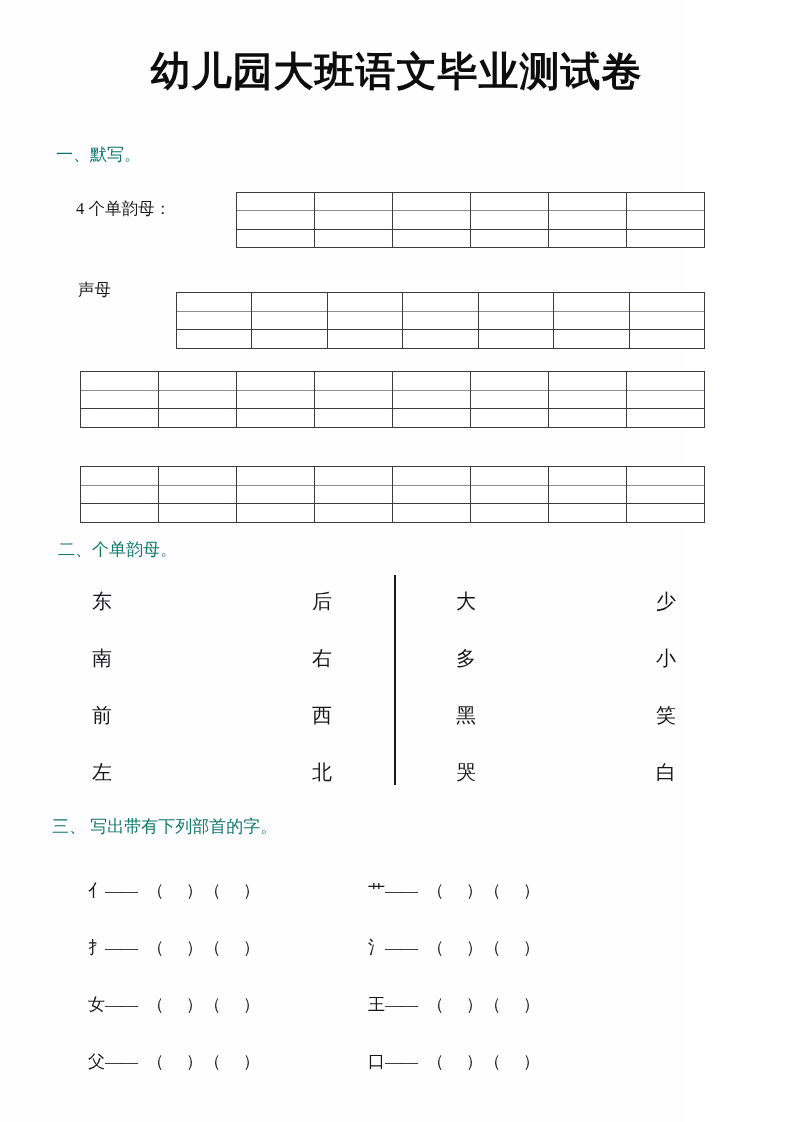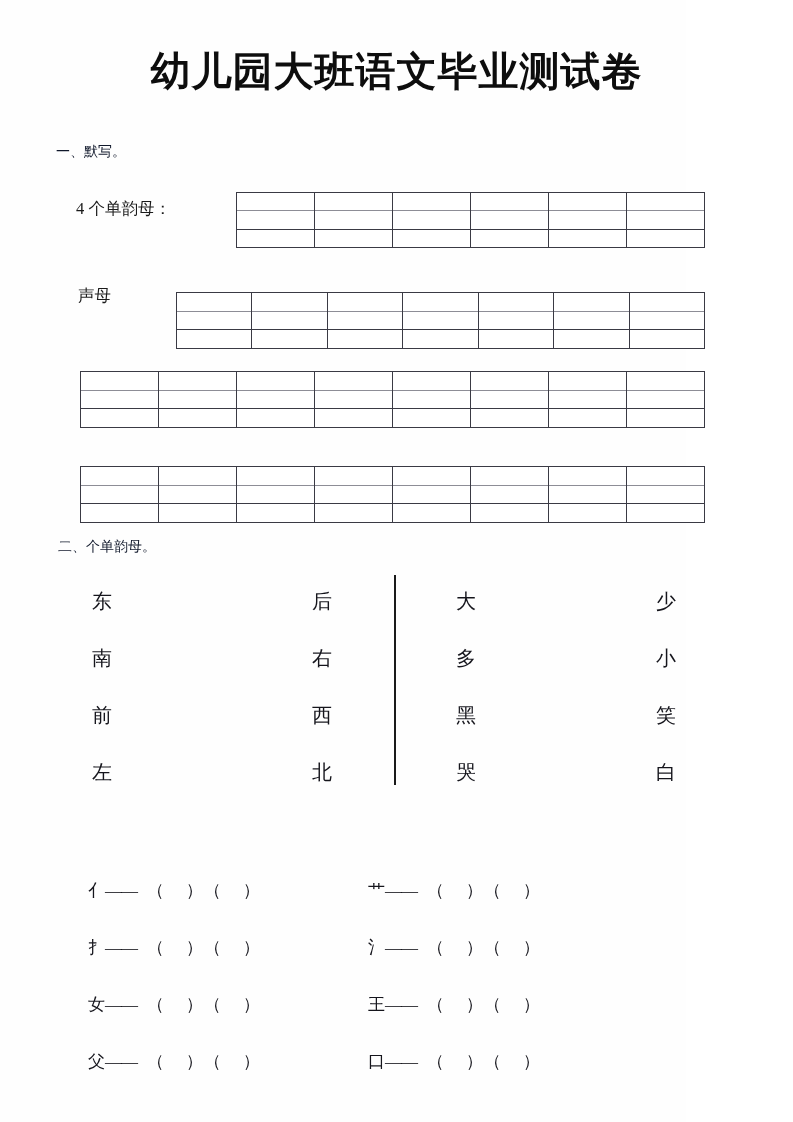--- a/index.html
+++ b/index.html
@@ -36,37 +36,37 @@
     font-size: 40px;
     font-weight: bold;
     letter-spacing: 1px;
     font-family: "Liberation Serif", "DejaVu Serif", serif;
     color: #0d0d0d;
   }
 
   
   .section-heading {
     position: absolute;
-    font-size: 14px;
-    color: #0f172a;
+    font-size: 17px;
+    color: #0f766e;
     white-space: pre;
   }
   #sec1-heading { top: 143px; left: 56px; }
   #sec2-heading { top: 538px; left: 58px; }
   #sec3-heading { top: 815px; left: 52px; }
 
   
   .field-label {
     position: absolute;
     font-size: 16.5px;
     color: #1a1a1a;
     white-space: pre;
   }
   #label-vowels { top: 198px; left: 76px; }
-  #label-consonants { top: 285px; left: 78px; text-align: right; }
+  #label-consonants { top: 279px; left: 78px; text-align: right; }
 
   
   .pinyin-grid {
     position: absolute;
     display: flex;
     border: 1.6px solid #3a3a44;
     box-sizing: content-box;
     background: #ffffff;
   }
   .pinyin-grid .pg-col {
@@ -357,20 +357,21 @@
           <span class="antonym-word">黑</span>
           <span class="antonym-word">笑</span>
         </div>
         <div class="antonym-row">
           <span class="antonym-word">哭</span>
           <span class="antonym-word">白</span>
         </div>
       </div>
   </div>
 
+  <div class="section-heading" id="sec3-heading">三、 写出带有下列部首的字。</div>
 
   <div id="radical-area">
       <div class="radical-row">
         <div class="radical-item"><span class="radical-glyph">亻</span><span class="radical-dash">——</span><span class="radical-blanks">（    ）（    ）</span></div>
         <div class="radical-item"><span class="radical-glyph">艹</span><span class="radical-dash">——</span><span class="radical-blanks">（    ）（    ）</span></div>
       </div>
       <div class="radical-row">
         <div class="radical-item"><span class="radical-glyph">扌</span><span class="radical-dash">——</span><span class="radical-blanks">（    ）（    ）</span></div>
         <div class="radical-item"><span class="radical-glyph">氵</span><span class="radical-dash">——</span><span class="radical-blanks">（    ）（    ）</span></div>
       </div>

